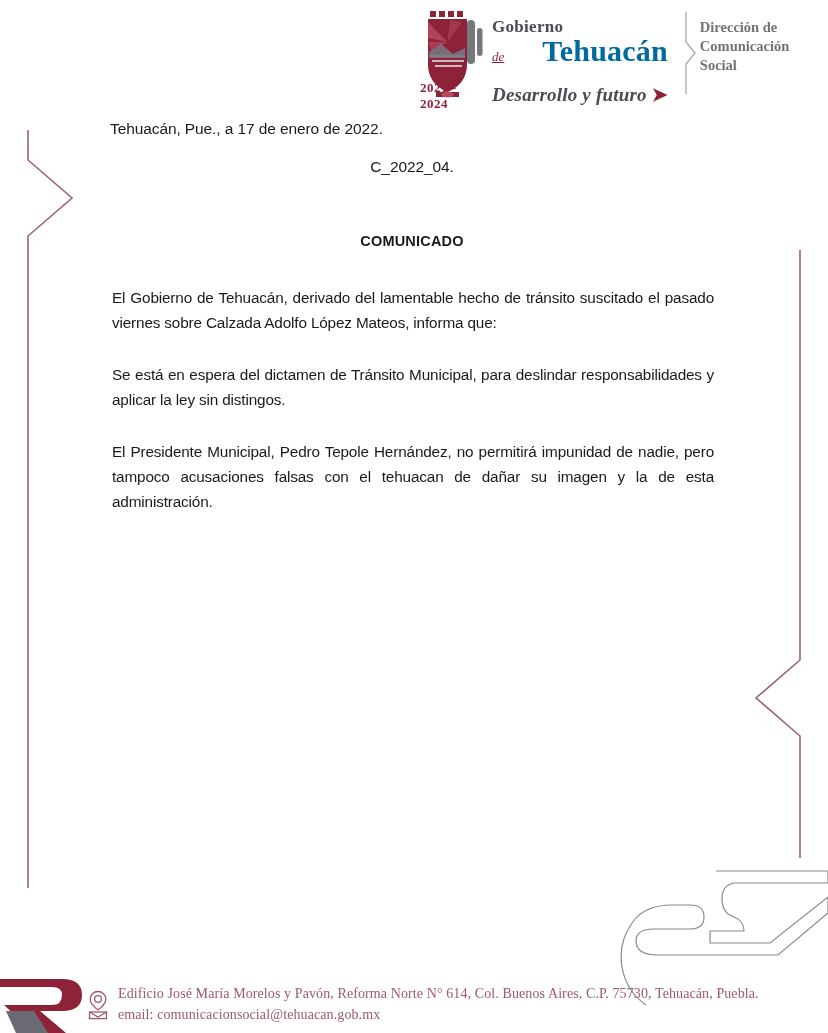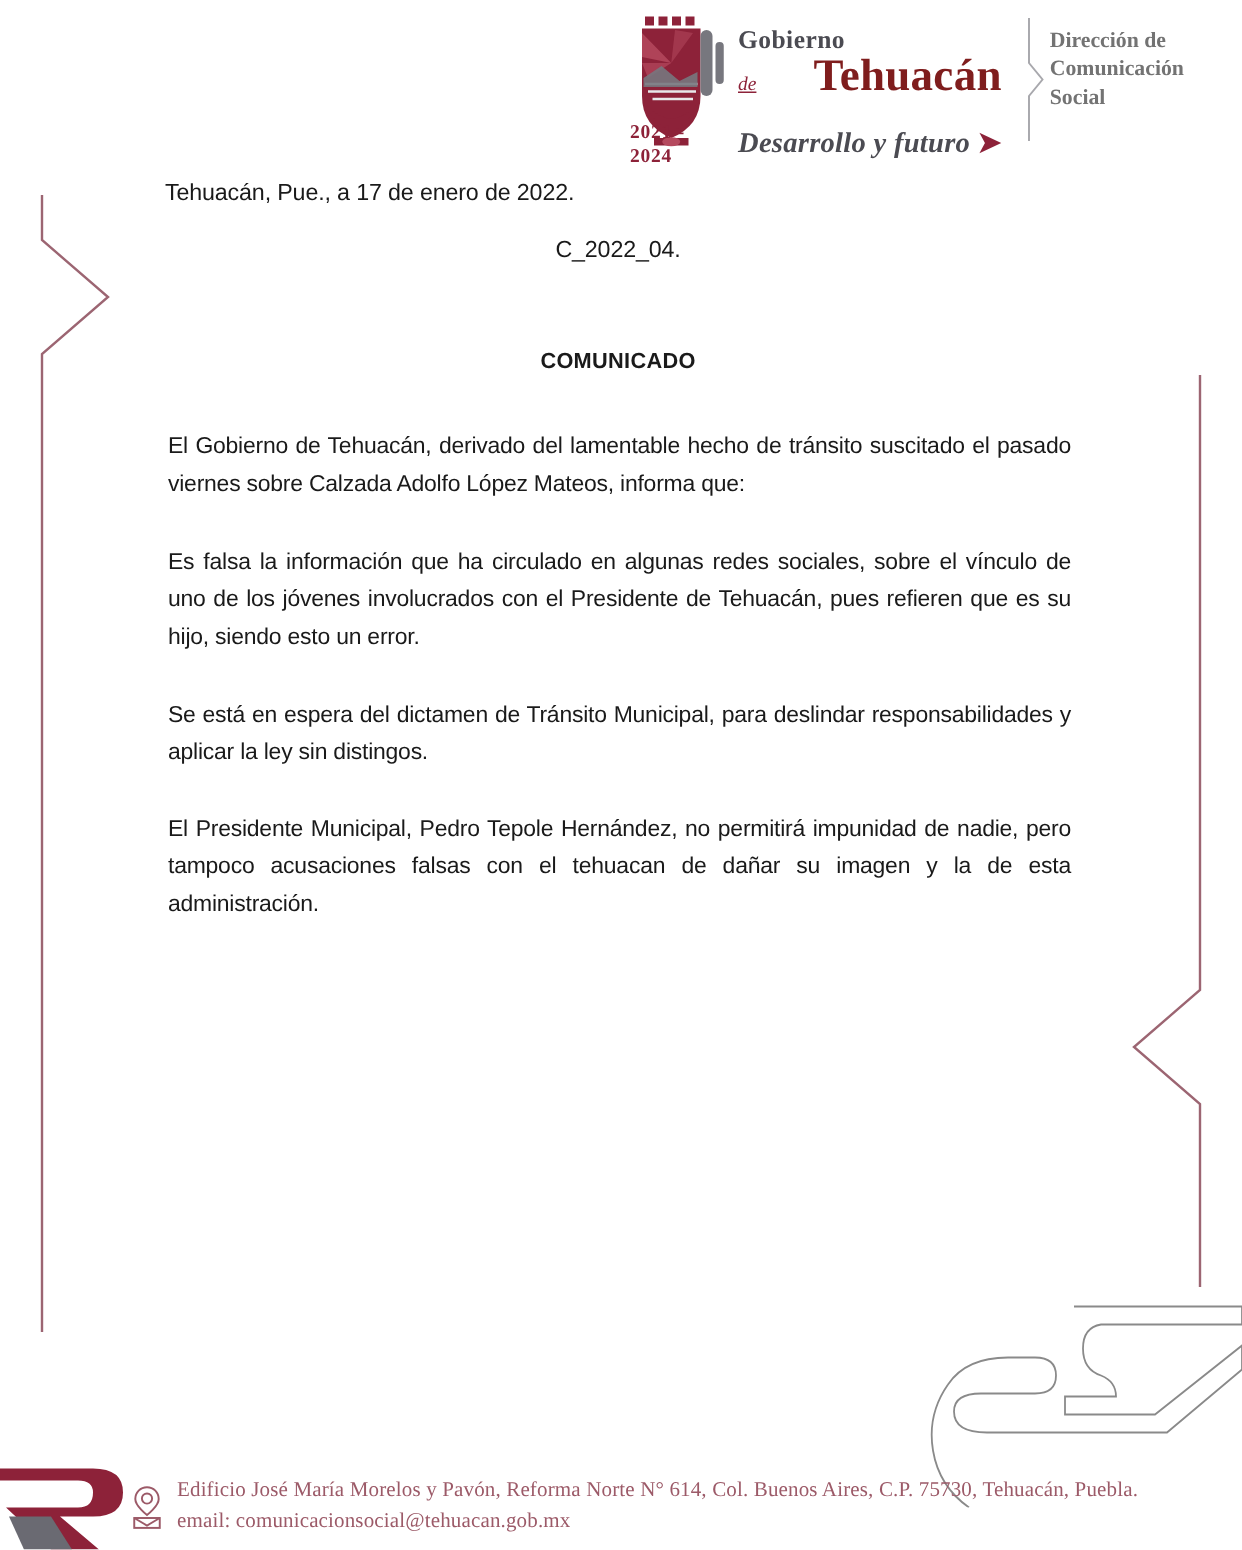--- a/index.html
+++ b/index.html
@@ -74,21 +74,21 @@
     font-style: italic;
     font-size: 13px;
     color: #8d2239;
     text-decoration: underline;
     margin-right: 3px;
   }
   .wm-tehuacan {
     font-family: "Liberation Serif", serif;
     font-size: 30px;
     font-weight: 700;
-    color: #7f1d1d;
+    color: #0369a1;
     letter-spacing: .2px;
   }
   .wm-tag {
     font-family: "Liberation Serif", serif;
     font-style: italic;
     font-weight: 700;
     font-size: 19px;
     color: #4b4b52;
     margin-top: 17px;
     text-align: right;
@@ -257,21 +257,20 @@
   </div>
 </div>
 
 <div class="dateline">Tehuacán, Pue., a 17 de enero de 2022.</div>
 <div class="refcode">C_2022_04.</div>
 
 <div class="doc-title">COMUNICADO</div>
 
 <div class="body-copy">
   <p>El Gobierno de Tehuacán, derivado del lamentable hecho de tránsito suscitado el pasado viernes sobre Calzada Adolfo López Mateos, informa que:</p>
-  <p>Es falsa la información que ha circulado en algunas redes sociales, sobre el vínculo de uno de los jóvenes involucrados con el Presidente de Tehuacán, pues refieren que es su hijo, siendo esto un error.</p>
   <p>Se está en espera del dictamen de Tránsito Municipal, para deslindar responsabilidades y aplicar la ley sin distingos.</p>
   <p>El Presidente Municipal, Pedro Tepole Hernández, no permitirá impunidad de nadie, pero tampoco acusaciones falsas con el tehuacan de dañar su imagen y la de esta administración.</p>
 </div>
 
 <svg id="footer-watermark" viewBox="0 0 230 150">
   <g fill="none" stroke="#8a8a8a" stroke-width="1.2">
     <path d="M118 16 L230 16 L230 28 L136 28 Q124 30 124 44 Q124 58 136 62 Q146 66 146 76 L112 76 L112 88 L172 88 L230 42 L230 58 L180 100 L60 100 Q38 100 38 86 Q38 74 56 74 L92 74 Q106 74 106 62 Q106 50 92 50 L74 50 Q46 50 34 68 Q20 88 24 112 Q28 136 48 150"></path>
   </g>
 </svg>
 

